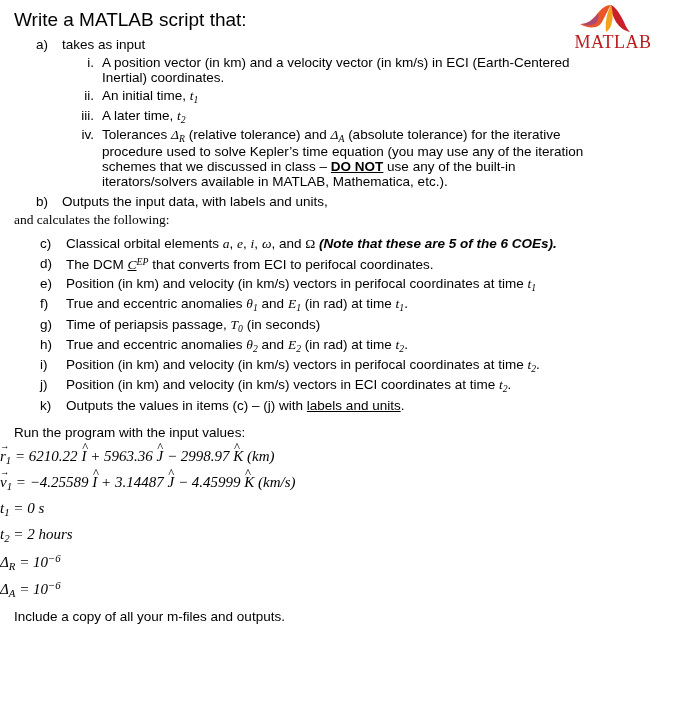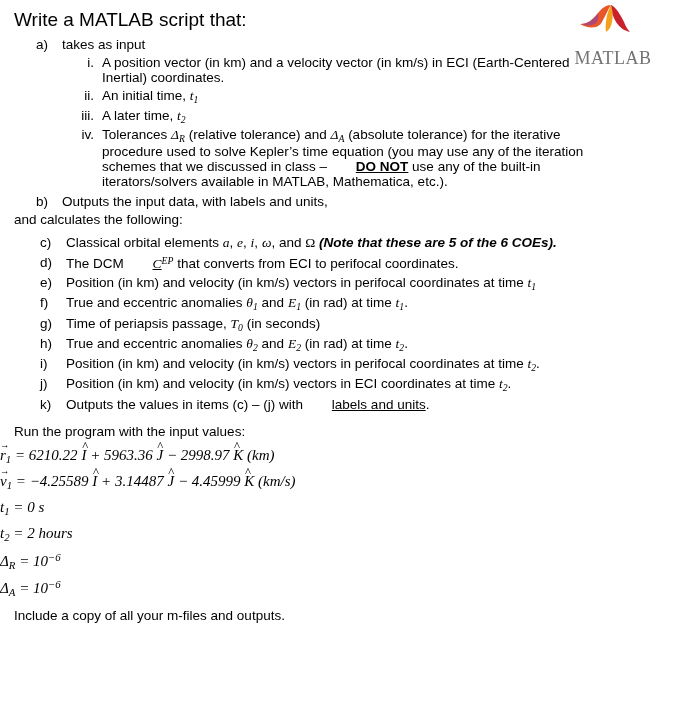--- a/index.html
+++ b/index.html
@@ -33,22 +33,22 @@
   .logo-mark {
     height: 30px;
     position: relative;
     width: 90px;
     margin: 0 auto;
   }
   .logo-word {
     font-family: "Liberation Serif", serif;
     font-size: 18px;
     letter-spacing: 0.5px;
-    color: #737373;
-    margin-top: 16px;
+    color: #b91c1c;
+    margin-top: 0px;
   }
   .intro {
     padding: 9px 0 0 14px;
     font-size: 19px;
   }
   .lvl1 {
     margin: 6px 0 0 36px;
     position: relative;
   }
   .lvl1 .item {
@@ -74,20 +74,21 @@
     flex: 0 0 26px;
     text-align: right;
     padding-right: 8px;
     box-sizing: border-box;
   }
   .lvl2 .txt {
     flex: 1 1 auto;
   }
   .para {
     margin: 1px 0 0 14px;
+    font-family: Liberation Serif, serif;
   }
   .calc-list {
     margin: 8px 0 0 40px;
   }
   .calc-list .item {
     display: flex;
     margin-bottom: 3.5px;
   }
   .calc-list .mark {
     width: 26px;
@@ -108,21 +109,20 @@
     white-space: nowrap;
   }
   .closing {
     margin: 10px 0 0 14px;
   }
   i, .it {
     font-style: italic;
   }
   .u {
     text-decoration: underline;
-    margin-left: 25px;
   }
   .b {
     font-weight: bold;
   }
   sub {
     font-size: 0.72em;
     vertical-align: -0.28em;
   }
   sup {
     font-size: 0.72em;

